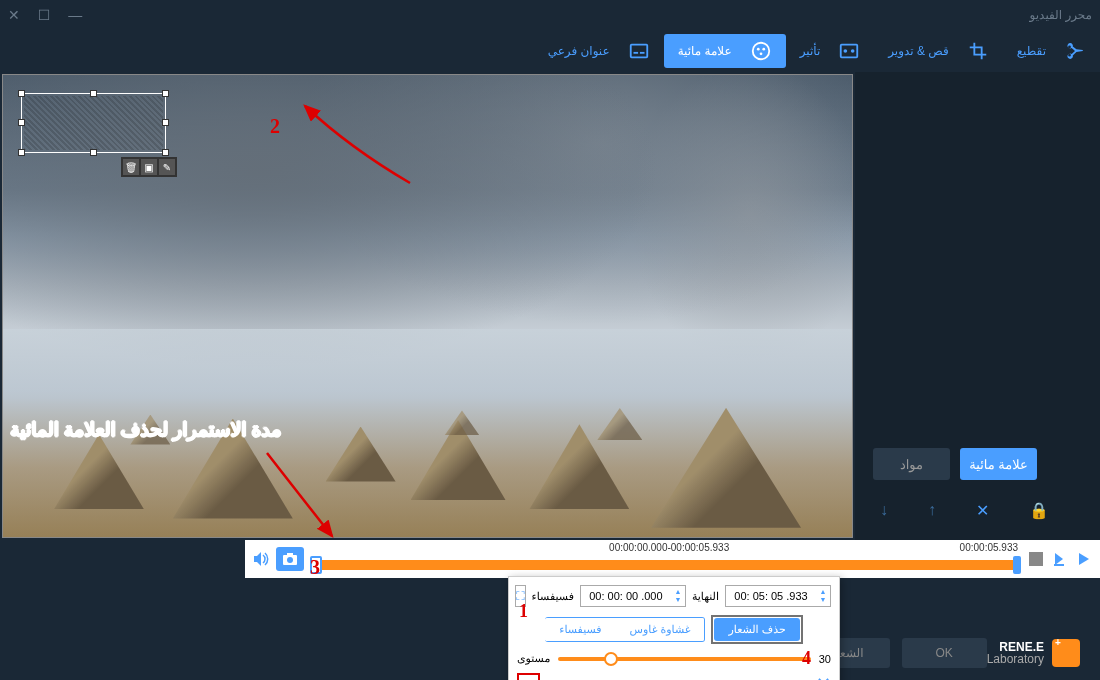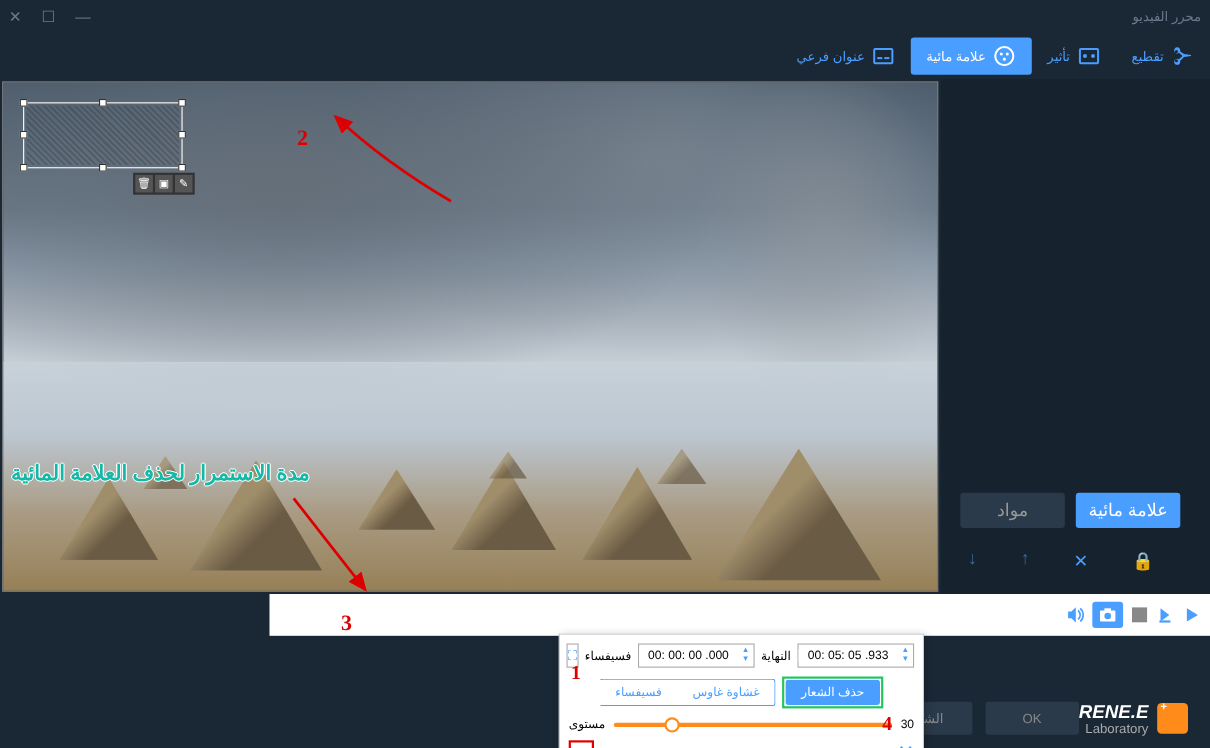--- a/index.html
+++ b/index.html
@@ -2,48 +2,48 @@
 <html dir="rtl"><head>
 <meta charset="utf-8">
 <style>
 *{margin:0;padding:0;box-sizing:border-box;font-family:Tahoma,Arial,sans-serif}
 body{width:1100px;height:680px;background:#1a2836;overflow:hidden;position:relative}
 .titlebar{height:30px;background:#1a2836;display:flex;align-items:center;padding:0 8px;color:#6a7a8a;font-size:12px}
 .titlebar .title{flex:1}
 .winbtns{display:flex;gap:18px;color:#6a7a8a}
 .winbtns span{cursor:pointer;font-size:14px}
 .toolbar{height:42px;background:#1a2836;display:flex;align-items:center;padding-left:260px;gap:0}
-.tool{display:flex;align-items:center;gap:6px;padding:6px 14px;color:#4a9eff;font-size:12px;cursor:pointer}
+.tool{display:flex;align-items:center;gap:18px;padding:6px 14px;color:#4a9eff;font-size:12px;cursor:pointer}
 .tool svg{width:22px;height:22px}
 .tool.active{background:#4a9eff;color:#fff;border-radius:3px}
 .main{display:flex;height:468px}
 .sidebar{width:245px;background:rgba(0,0,0,.15);position:relative}
 .side-btns{position:absolute;bottom:60px;left:18px;display:flex;gap:10px}
-.sbtn{width:95px;height:32px;display:flex;align-items:center;justify-content:center;border-radius:3px;font-size:16px;cursor:pointer}
+.sbtn{width:77px;height:32px;display:flex;align-items:center;justify-content:center;border-radius:3px;font-size:13px;cursor:pointer}
 .sbtn.blue{background:#4a9eff;color:#fff}
 .sbtn.dark{background:#2a3a4a;color:#999}
 .icon-row{position:absolute;bottom:20px;left:25px;display:flex;gap:40px;color:#3a6a9a}
 .icon-row span{font-size:16px}
 .preview{flex:1;background:#1a2836;position:relative;padding:2px}
 .vid{width:100%;height:100%;border:1px solid #888;position:relative;overflow:hidden;background:linear-gradient(180deg,#4a5a6a 0%,#6a7a8a 25%,#8a9aaa 35%,#aab4be 45%,#c5cdd5 55%,#b8c5d0 70%,#a8885a 85%,#988050 100%)}
 .sky{position:absolute;inset:0;background:radial-gradient(ellipse 400px 200px at 30% 20%,rgba(100,110,120,.9),transparent),radial-gradient(ellipse 300px 180px at 70% 15%,rgba(130,140,150,.7),transparent),radial-gradient(ellipse 200px 250px at 88% 30%,rgba(150,155,160,.6),transparent 60%)}
 .horizon{position:absolute;top:55%;left:0;right:0;height:1px;background:rgba(200,210,220,.5)}
 .ground{position:absolute;top:55%;left:0;right:0;bottom:0;background:linear-gradient(180deg,rgba(200,210,218,.8) 0%,rgba(190,200,210,.7) 30%,rgba(150,128,90,.7) 100%)}
 .pile{position:absolute;background:linear-gradient(135deg,#a89570 40%,#706048 60%);clip-path:polygon(50% 0%,0% 100%,100% 100%);filter:brightness(.95)}
 .wmbox{position:absolute;top:18px;left:18px;width:145px;height:60px;border:1px solid #fff}
 .wmbox::before{content:'';position:absolute;inset:2px;background:repeating-linear-gradient(45deg,rgba(0,0,0,.15) 0 2px,transparent 2px 4px)}
 .handle{position:absolute;width:7px;height:7px;background:#fff;border:1px solid #333}
 .h-tl{top:-4px;left:-4px}.h-tr{top:-4px;right:-4px}.h-bl{bottom:-4px;left:-4px}.h-br{bottom:-4px;right:-4px}
 .h-tm{top:-4px;left:50%;margin-left:-4px}.h-bm{bottom:-4px;left:50%;margin-left:-4px}
 .h-ml{top:50%;left:-4px;margin-top:-4px}.h-mr{top:50%;right:-4px;margin-top:-4px}
 .wmtools{position:absolute;top:82px;left:118px;display:flex;background:#333;padding:2px;gap:2px}
 .wmtools span{width:16px;height:16px;background:#555;color:#fff;display:flex;align-items:center;justify-content:center;font-size:10px}
 .annot-2{position:absolute;top:115px;left:270px;color:#d00;font:bold 20px Georgia;z-index:50}
 .arrow-2{position:absolute;top:98px;left:290px;width:130px;height:90px;z-index:49}
-.annot-text{position:absolute;top:418px;left:10px;color:#14b8a6;font:bold 19px 'Times New Roman';text-shadow:1px 0 #fff,-1px 0 #fff,0 1px #fff,0 -1px #fff;z-index:50;direction:rtl}
+.annot-text{position:absolute;top:418px;left:10px;color:#ffffff;font:bold 19px 'Times New Roman';text-shadow:1px 0 #fff,-1px 0 #fff,0 1px #fff,0 -1px #fff;z-index:50;direction:rtl}
 .timeline{height:38px;background:#fff;display:flex;align-items:center;padding:0 4px;position:relative}
 .tl-btn{width:20px;height:20px;display:flex;align-items:center;justify-content:center;color:#4a9eff;cursor:pointer;margin:0 2px}
 .tl-track{flex:1;position:relative;height:34px;margin:0 6px}
 .tl-range{position:absolute;top:0;font-size:10px;color:#333}
 .tl-bar{position:absolute;top:18px;left:0;right:0;height:10px;background:#fff;border:2px solid #ff8c1a}
 .tl-fill{position:absolute;top:20px;left:2px;right:2px;height:6px;background:#ff8c1a}
 .tl-head{position:absolute;top:14px;left:-3px;width:12px;height:18px;background:#fff;border:2px solid #4a9eff;border-radius:2px}
 .tl-end{position:absolute;top:14px;right:-3px;width:8px;height:18px;background:#4a9eff;border-radius:2px}
 .tl-time-end{position:absolute;top:0;right:0;font-size:10px;color:#333}
 .tl-cam{width:28px;height:24px;background:#4a9eff;border-radius:3px;display:flex;align-items:center;justify-content:center;color:#fff;margin:0 3px}
@@ -51,37 +51,37 @@
 .arrow-3{position:absolute;top:448px;left:262px;width:80px;height:95px;z-index:49}
 .panel{position:absolute;top:576px;left:508px;width:332px;background:#fff;border:1px solid #ccc;padding:8px;z-index:30;box-shadow:2px 2px 8px rgba(0,0,0,.3)}
 .panel-row{display:flex;align-items:center;gap:6px;margin-bottom:8px;direction:rtl;font-size:11px}
 .spin{display:flex;align-items:center;border:1px solid #aaa;height:22px}
 .spin input{border:none;width:90px;font-size:11px;text-align:center;outline:none;direction:ltr}
 .spin .arrows{width:14px;display:flex;flex-direction:column;font-size:7px;color:#4a9eff;line-height:8px;text-align:center}
 .sq-btn{width:22px;height:22px;border:1px solid #aaa;display:flex;align-items:center;justify-content:center;color:#4a9eff;font-size:12px}
 .seg{display:flex;border:1px solid #4a9eff;border-radius:3px;overflow:hidden;direction:rtl}
 .seg button{border:none;padding:5px 14px;font-size:11px;background:#fff;color:#4a9eff;cursor:pointer}
 .seg button.on{background:#4a9eff;color:#fff}
-.redbox{border:2px solid #22c55e;padding:1px;display:inline-block}
+.redbox{border:2px solid #737373;padding:1px;display:inline-block}
 .slider-row{display:flex;align-items:center;gap:8px;direction:rtl;font-size:11px;margin-top:6px}
 .slider{flex:1;height:4px;background:#ff8c1a;position:relative;border-radius:2px}
 .slider .thumb{position:absolute;top:-5px;left:18%;width:14px;height:14px;background:#fff;border:2px solid #ff8c1a;border-radius:50%}
 .panel-foot{display:flex;justify-content:space-between;margin-top:8px}
 .pf-btn{font-size:18px;cursor:pointer}
 .pf-check{color:#4a9eff}
 .pf-x{color:#4a9eff}
 .redbox-check{border:2px solid #d00;padding:0 2px}
 .annot-1{position:absolute;top:601px;left:519px;color:#d00;font:bold 18px Georgia;z-index:50}
 .annot-4{position:absolute;top:648px;left:802px;color:#d00;font:bold 18px Georgia;z-index:50}
 .footer{position:absolute;bottom:0;left:0;right:0;height:54px;background:#1a2836;display:flex;align-items:center;padding:0 20px}
 .logo{display:flex;align-items:center;gap:8px;color:#fff}
 .logo .badge{width:28px;height:28px;background:#ff8c1a;border-radius:4px;position:relative;display:flex;align-items:center;justify-content:center;font-size:18px;font-weight:bold}
 .logo .badge::before{content:'+';position:absolute;top:-2px;left:3px;font-size:10px;color:#fff}
 .logo-text{line-height:1}
-.logo-text .l1{font-weight:bold;font-style:italic;font-size:17px}
+.logo-text .l1{font-weight:bold;font-size:12px}
 .logo-text .l2{font-size:12px;color:#aaa}
 .foot-btns{margin-left:auto;display:flex;gap:12px}
 .fbtn{width:85px;height:30px;background:#2a3a4a;color:#888;border:none;border-radius:3px;font-size:12px;cursor:pointer}
 </style>
 </head>
 <body>
 
 <div class="titlebar">
   <span class="title">محرر الفيديو</span>
   <div class="winbtns">
@@ -90,20 +90,26 @@
     <span>✕</span>
   </div>
 </div>
 
 <div class="toolbar">
   <div class="tool">
     <svg viewBox="0 0 24 24">
         <path fill="currentColor" d="M9.6 7.2a3 3 0 10-1.2 1.6L12 12l-3.6 3.2a3 3 0 101.2 1.6L13.5 13l7-1v-1l-7-1-3.9-2.8zM6 6a1.5 1.5 0 110 3 1.5 1.5 0 010-3zm0 9a1.5 1.5 0 110 3 1.5 1.5 0 010-3z"></path>
       </svg>
     <span>تقطيع</span>
+  </div>
+  <div class="tool">
+    <svg viewBox="0 0 24 24">
+        <path fill="currentColor" d="M7 3v4H3v2h4v8h8v4h2v-4h4v-2H9V3H7zm2 6h6v6h2V7H9v2z"></path>
+      </svg>
+    <span>قص &amp; تدوير</span>
   </div>
   <div class="tool">
     <svg viewBox="0 0 24 24">
         <rect x="3" y="5" width="18" height="14" rx="1" fill="none" stroke="currentColor" stroke-width="2"></rect>
         <circle cx="8" cy="12" r="2" fill="currentColor"></circle>
         <circle cx="16" cy="12" r="2" fill="currentColor"></circle>
       </svg>
     <span>تأثير</span>
   </div>
   <div class="tool active">
@@ -181,20 +187,28 @@
     <svg width="16" height="16" viewBox="0 0 16 16">
         <path fill="#4a9eff" d="M3 2l8 6-8 6z"></path>
         <rect x="2" y="13" width="10" height="2" fill="#4a9eff"></rect>
       </svg>
   </div>
   <div class="tl-btn">
     <svg width="14" height="14" viewBox="0 0 14 14">
         <rect width="14" height="14" fill="#888"></rect>
       </svg>
   </div>
+  <div class="tl-track">
+    <span class="tl-range" style="left:42%">00:00:00.000-00:00:05.933</span>
+    <span class="tl-time-end">00:00:05.933</span>
+    <div class="tl-bar"></div>
+    <div class="tl-fill"></div>
+    <div class="tl-head"></div>
+    <div class="tl-end"></div>
+  </div>
   <div class="tl-cam">
     <svg width="16" height="14" viewBox="0 0 16 14">
         <rect x="1" y="3" width="14" height="10" rx="1" fill="#fff"></rect>
         <circle cx="8" cy="8" r="3" fill="#4a9eff"></circle>
         <rect x="5" y="1" width="6" height="3" fill="#fff"></rect>
       </svg>
   </div>
   <div class="tl-btn">
     <svg width="18" height="16" viewBox="0 0 18 16">
         <path fill="#4a9eff" d="M2 5h3l4-4v14l-4-4H2z"></path>

